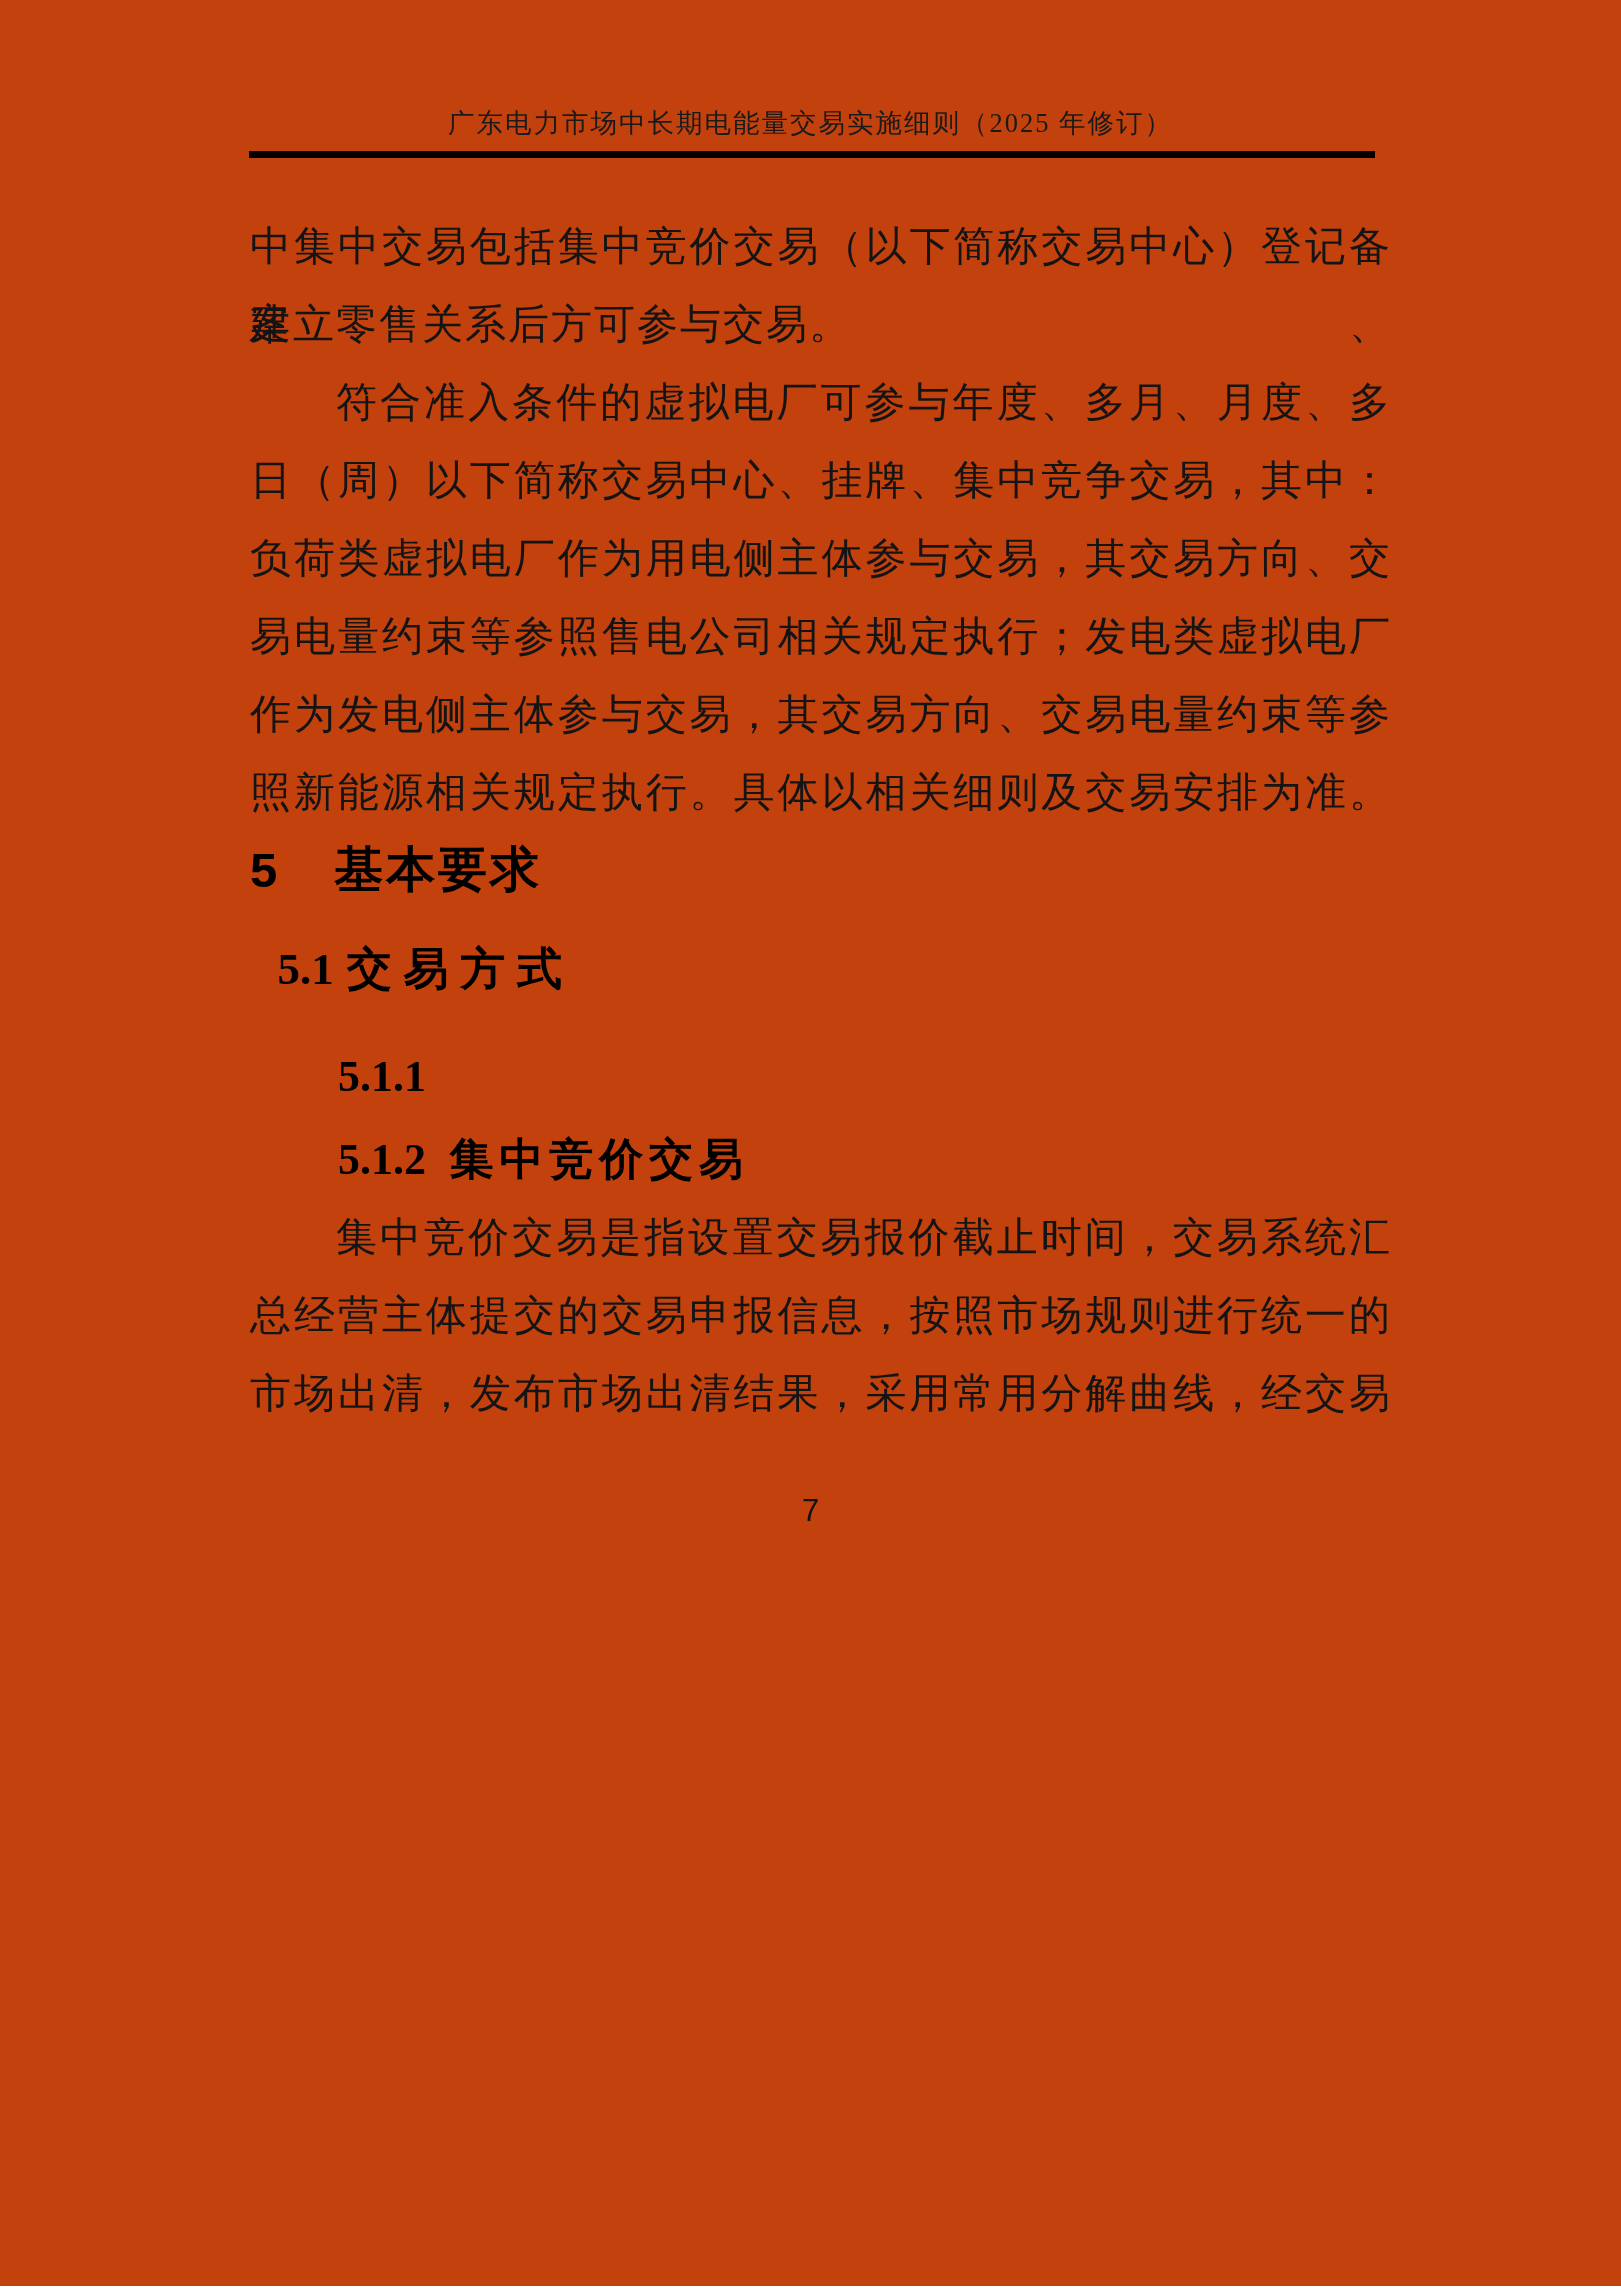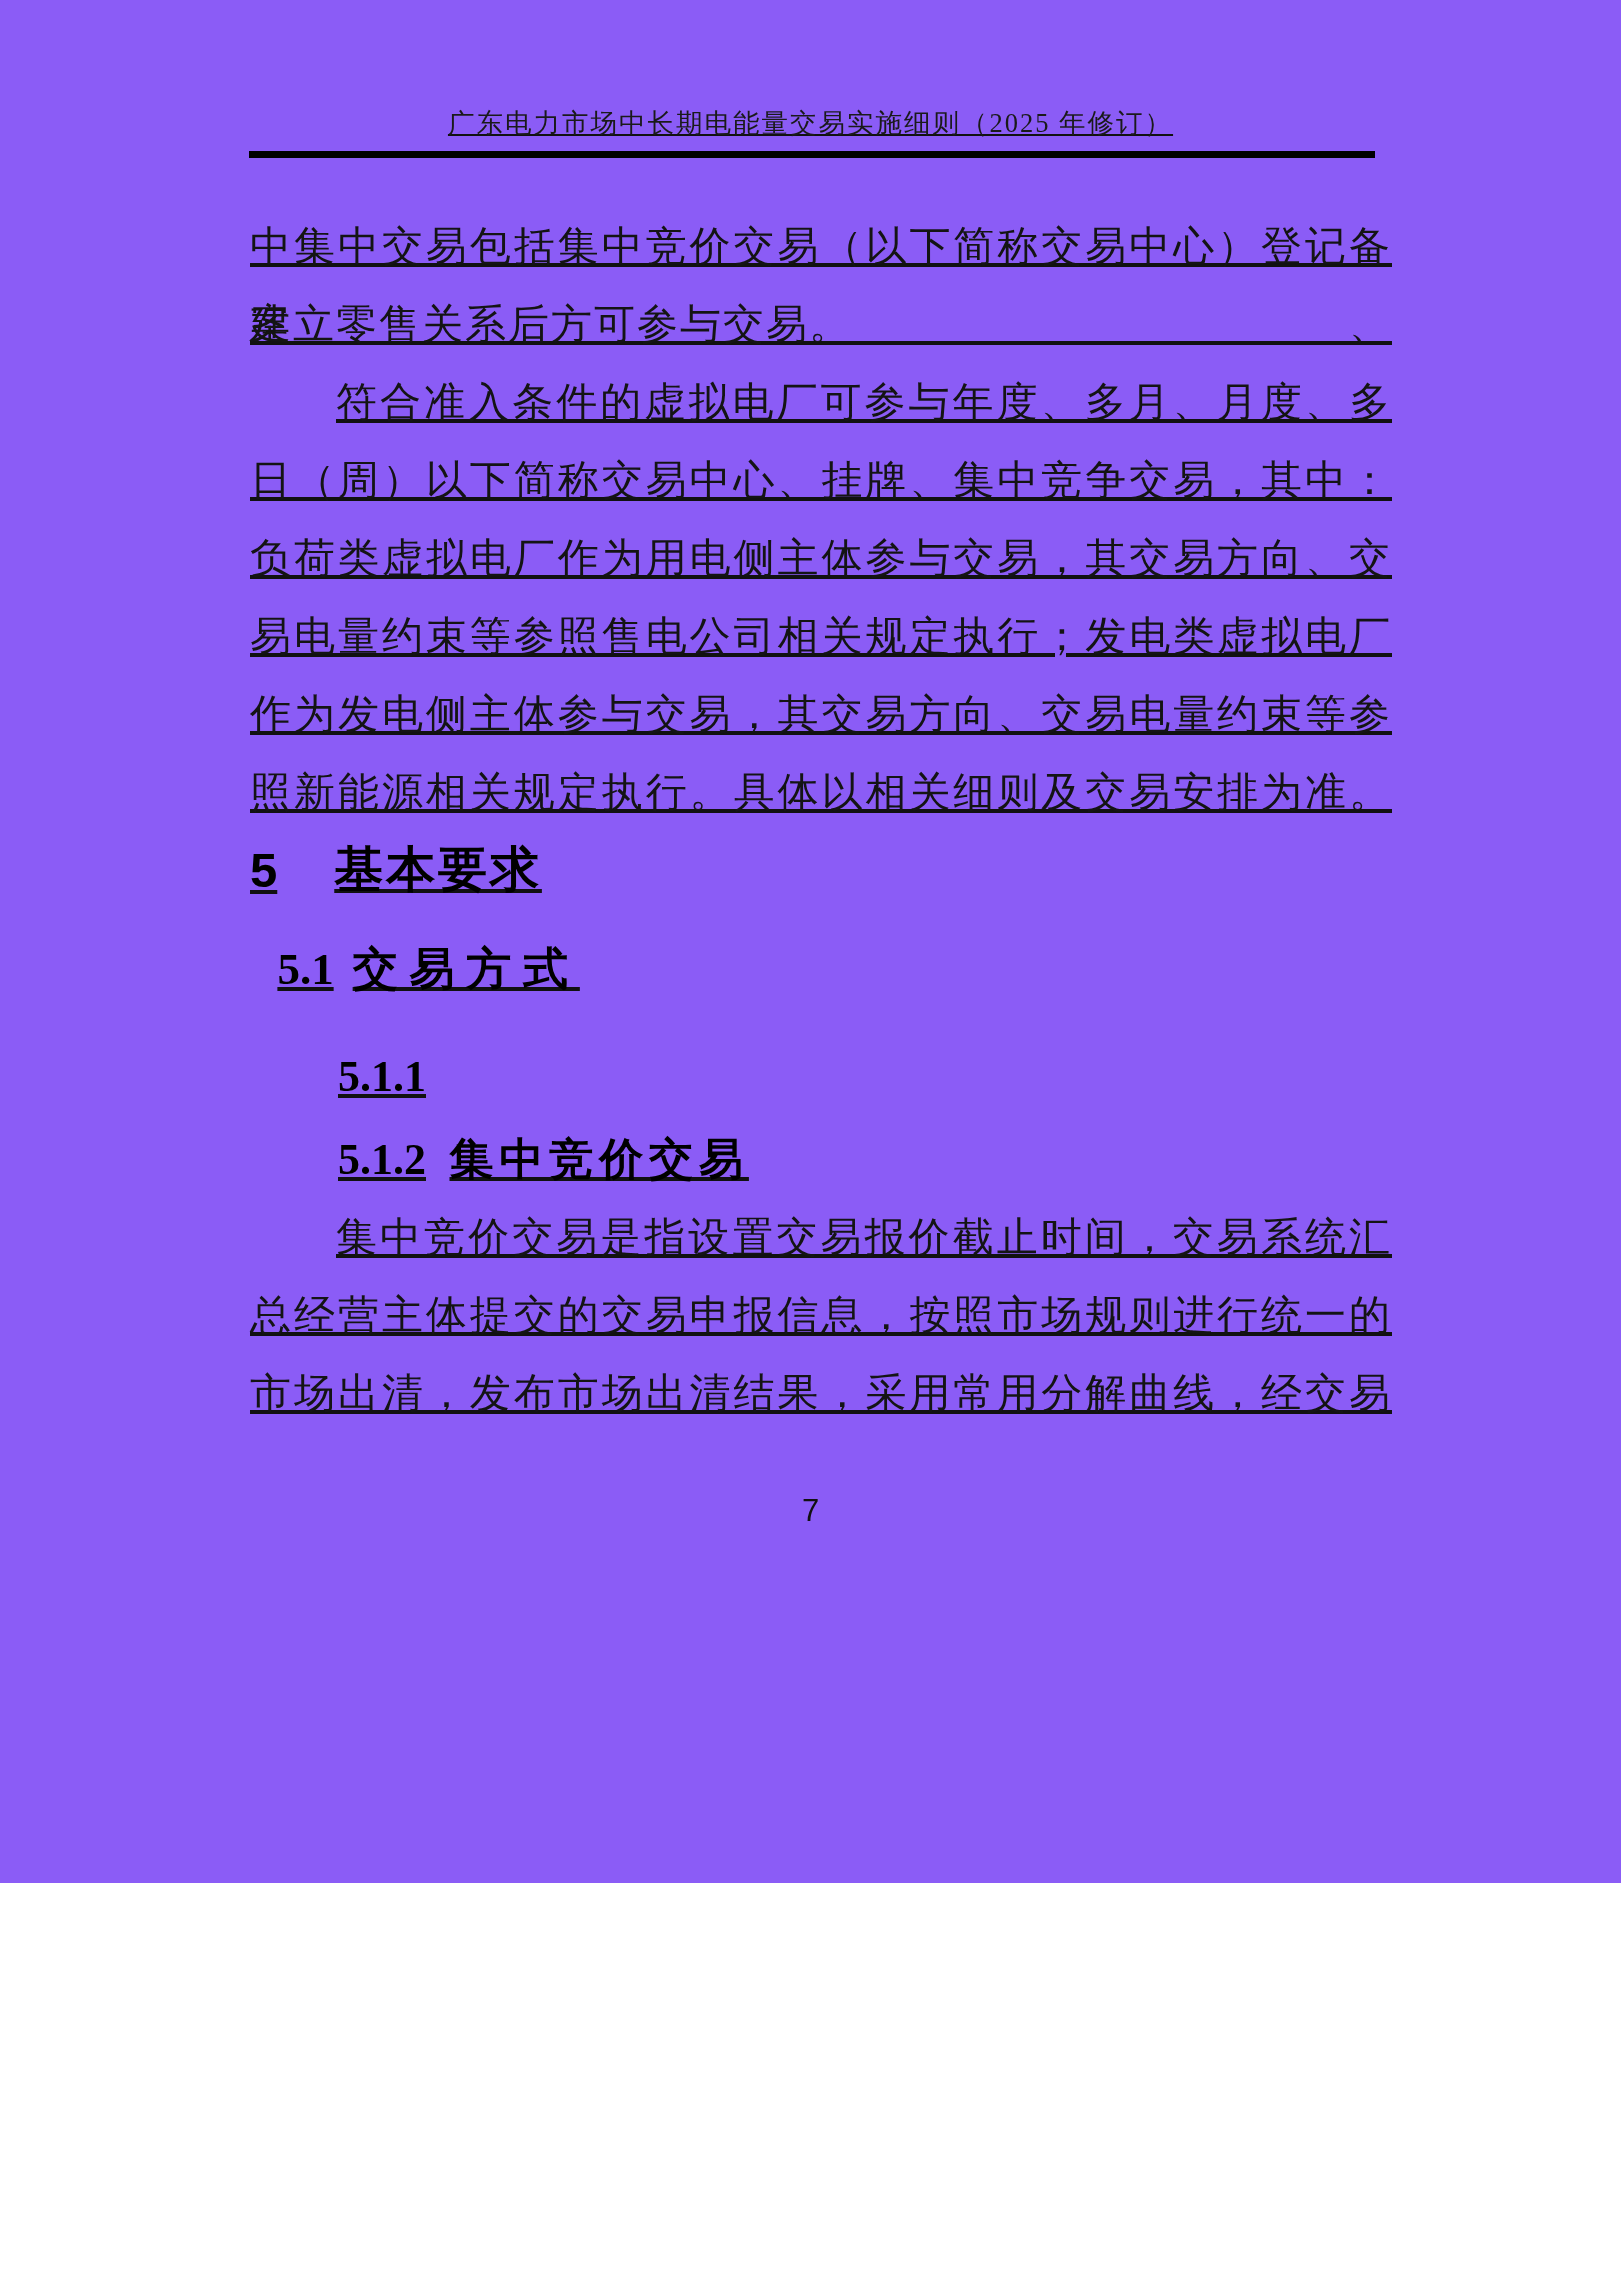--- a/index.html
+++ b/index.html
@@ -3,26 +3,25 @@
 <meta charset="utf-8">
 <style>
   html, body {
     margin: 0;
     padding: 0;
     background: #ffffff;
   }
   .page {
     position: relative;
     width: 1621px;
-    height: 1883px;
-    background: #8b5cf6;
+    height: 2286px;
+    background: #c2410c;
     color: #111111;
     overflow: hidden;
     font-family: "Liberation Serif", serif;
-    text-decoration: underline;
   }
   
   .page-header {
     padding-top: 106px;
   }
   .header-title {
     text-align: center;
     font-family: "Liberation Serif", serif;
     font-size: 26.5px;
     letter-spacing: 2px;
@@ -61,21 +60,21 @@
     align-items: center;
     height: 78px;
     font-weight: bold;
     color: #000000;
   }
   .h1 { margin-top: 0; font-size: 49px; }
   .h1 .hnum { font-family: "Liberation Sans", sans-serif; margin-right: 57px; }
   .h1 .hlabel { font-family: "Liberation Sans", sans-serif; letter-spacing: 2.9px; }
 
   .h2 { margin-top: 21.6px; padding-left: 27.4px; font-size: 45px; }
-  .h2 .hnum { font-family: "Liberation Serif", serif; margin-right: 19px; }
+  .h2 .hnum { font-family: "Liberation Serif", serif; margin-right: 13px; }
   .h2 .hlabel { font-family: "Liberation Sans", sans-serif; letter-spacing: 11.8px; }
 
   .h3 { margin-top: 29px; padding-left: 88px; font-size: 44px; }
   .h3.tight { margin-top: 4.9px; }
   .h3 .hnum { font-family: "Liberation Serif", serif; margin-right: 23.5px; }
   .h3 .hlabel { font-family: "Liberation Sans", sans-serif; letter-spacing: 5.9px; }
 
   
   .page-footer {
     margin-top: 59px;

